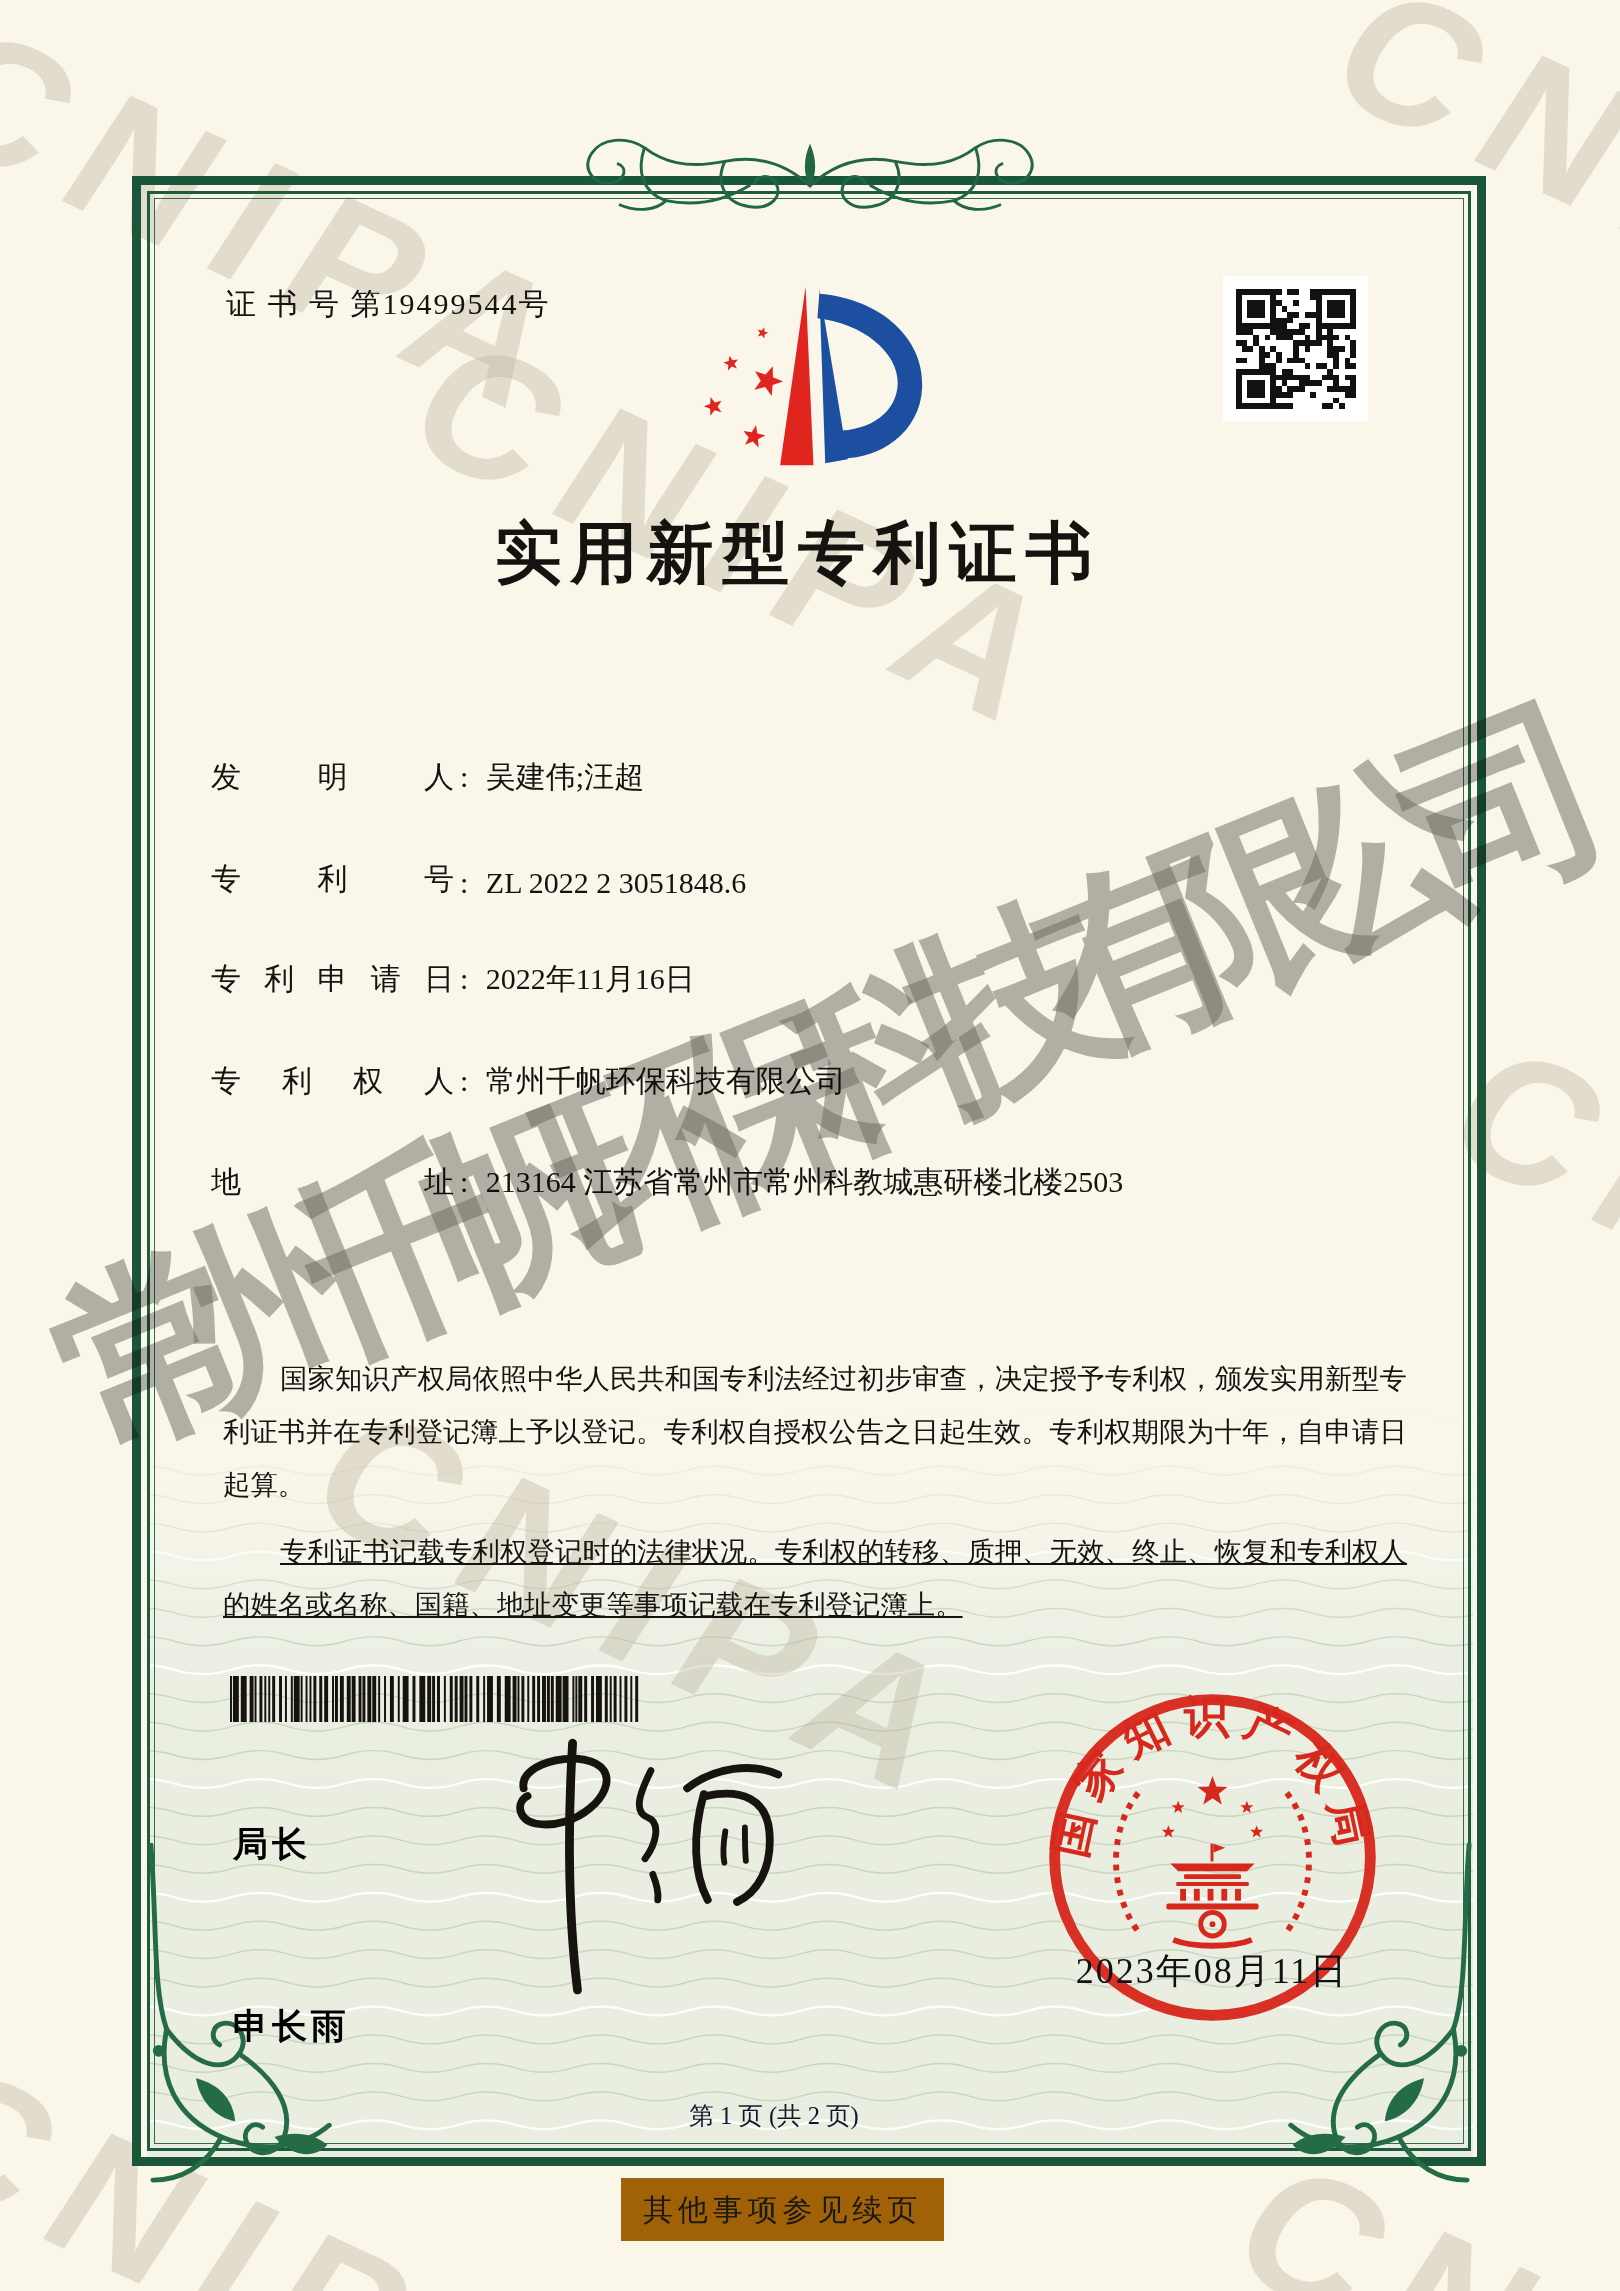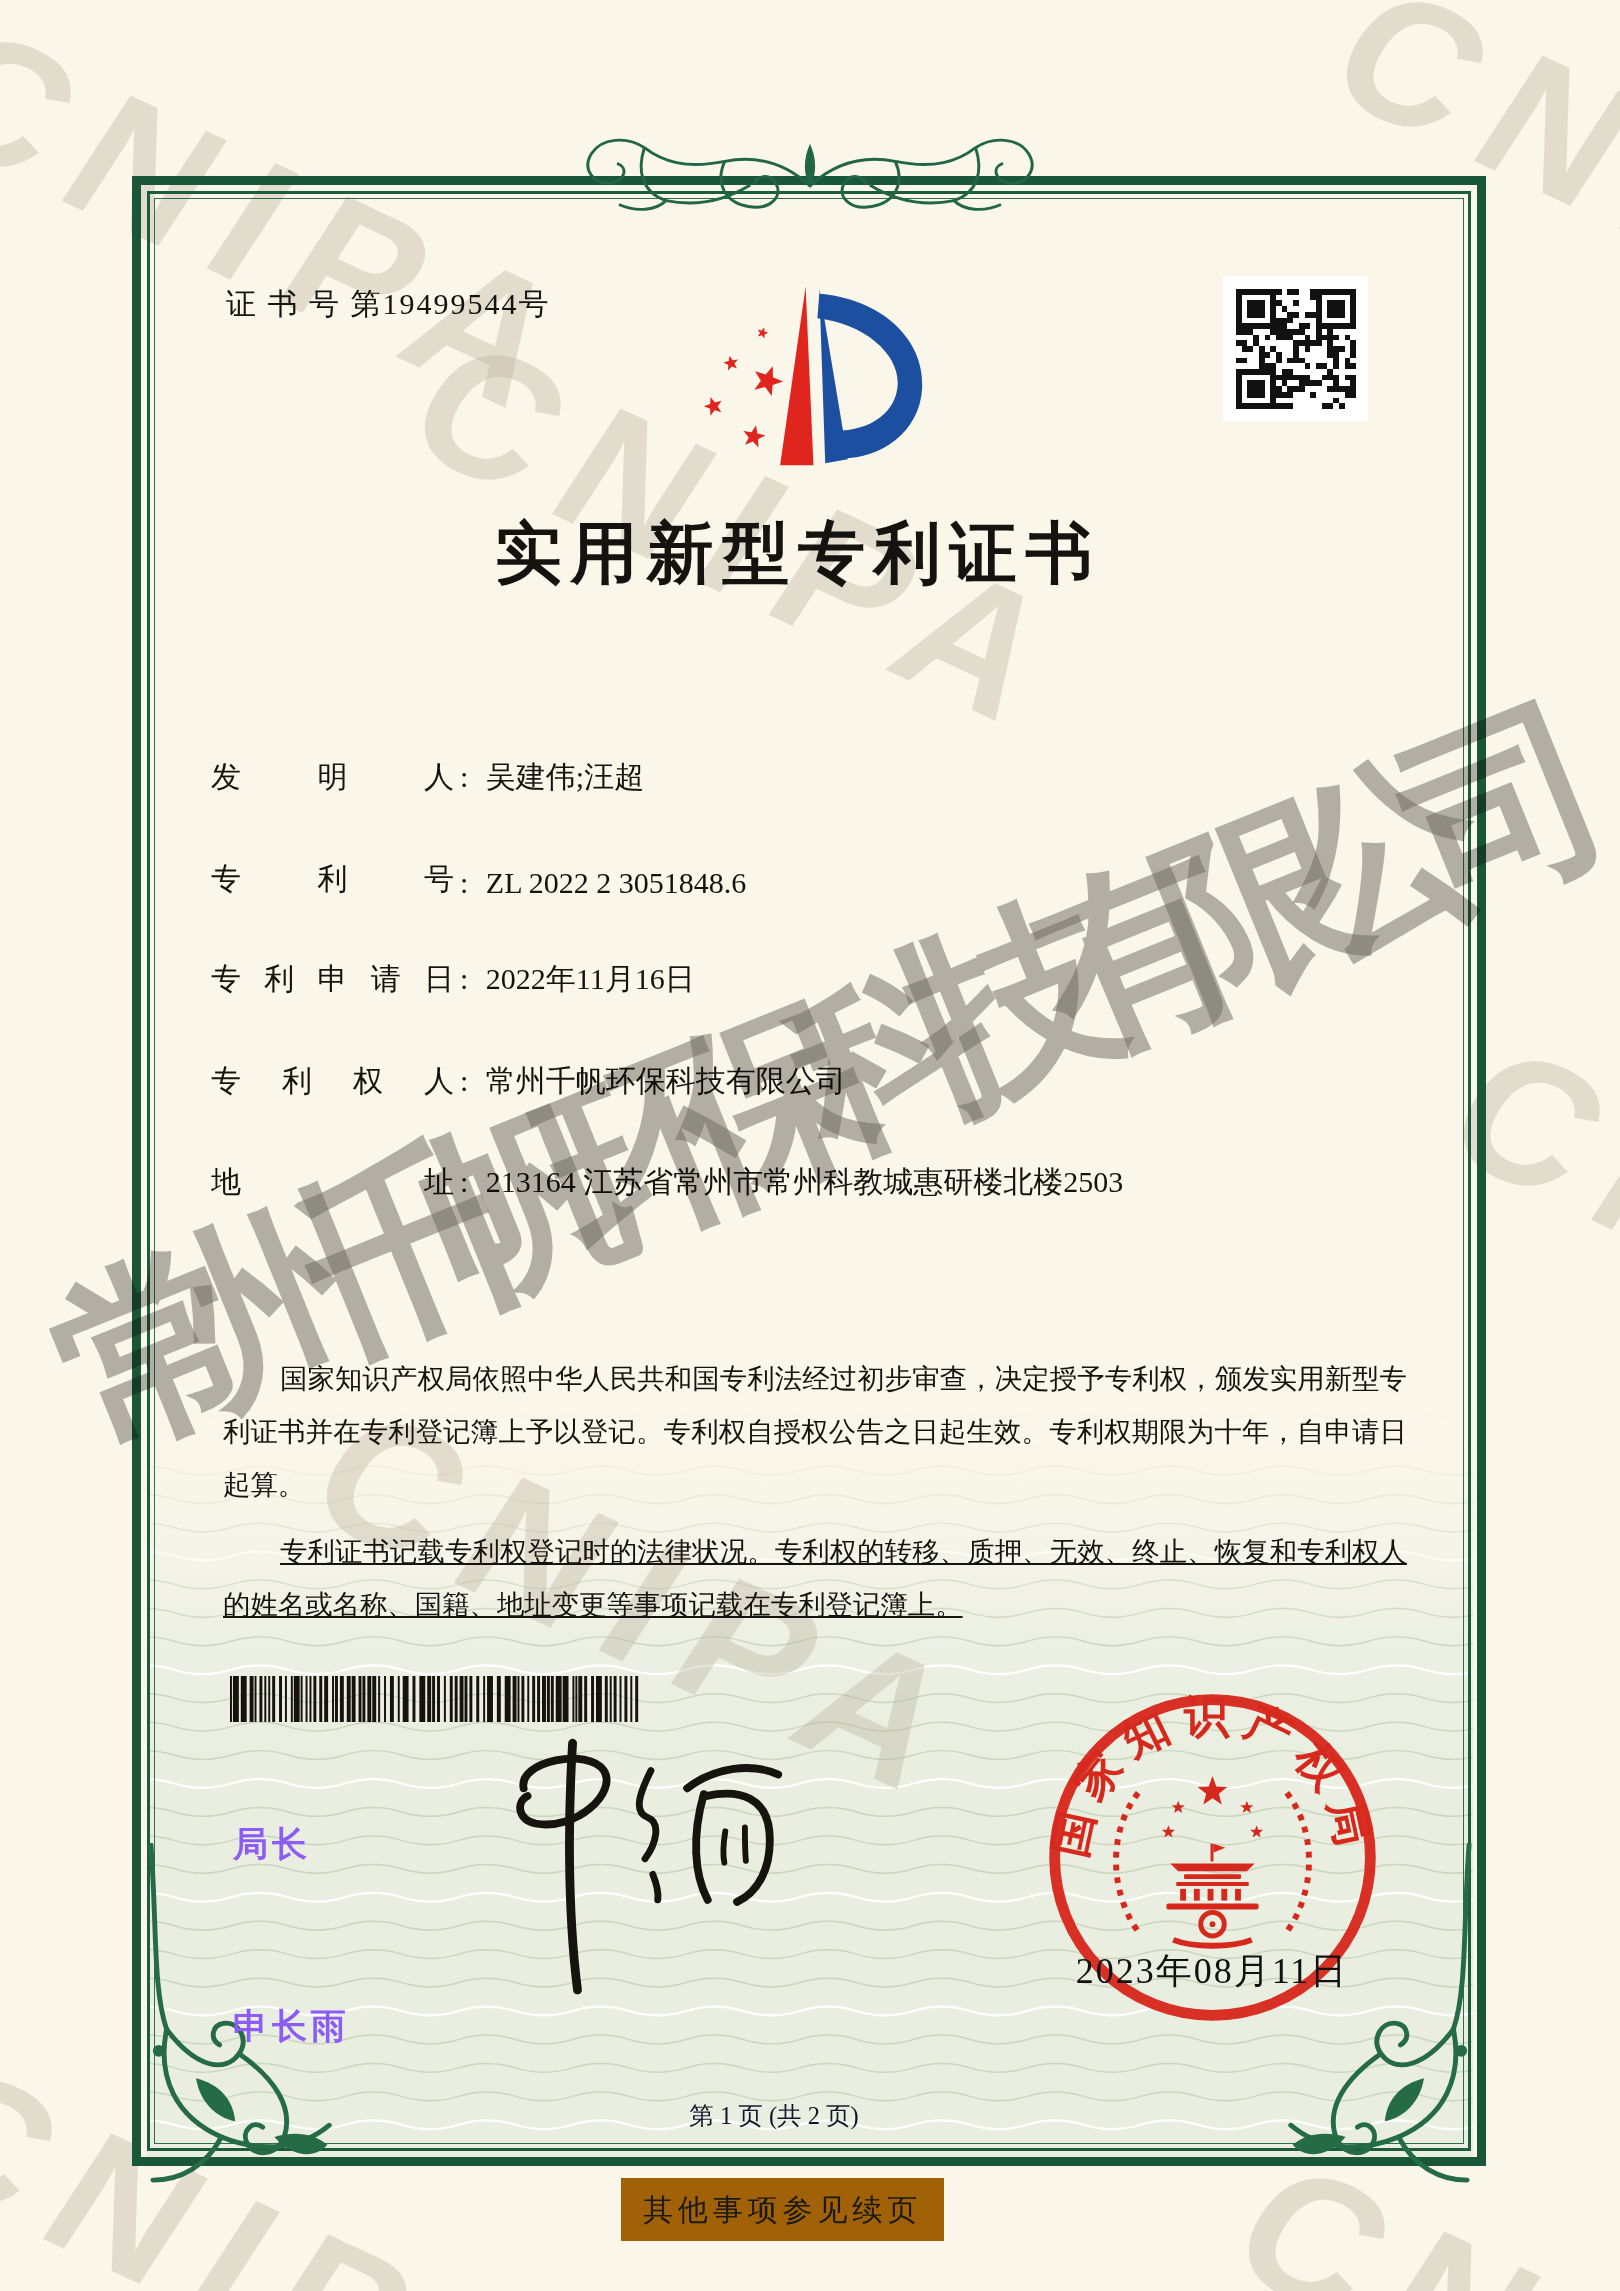--- a/index.html
+++ b/index.html
@@ -39,21 +39,21 @@
   .lbl{display:inline-block;width:243px;text-align:justify;text-align-last:justify;vertical-align:bottom;}
   .colon{margin:0 17.6px 0 5.9px;}
   .lbl2{display:inline-block;width:235px;text-align:justify;text-align-last:justify;margin-left:90px;vertical-align:bottom;}
 
   .body-text{left:211px;top:1341px;width:1208px;font-size:27.4px;line-height:53px;z-index:10;text-align:justify;}
   .body-text p{margin:12px;text-indent:57px;}
   .body-text p + p{margin-top:13.7px;text-decoration:underline;}
 
   .barcode{left:230px;top:1676px;width:417px;height:46px;z-index:10;}
   .signer{left:233px;font-family:"Liberation Sans","DejaVu Sans",sans-serif;font-weight:bold;
-          font-size:35px;letter-spacing:3.9px;z-index:10;color:#8b5cf6;}
+          font-size:35px;letter-spacing:3.9px;z-index:10;color:#000000;}
   .signature{left:459px;top:1737px;z-index:12;}
   .seal{left:1036px;top:1681px;z-index:14;}
   .seal-date{left:1026px;top:1947px;width:372px;text-align:center;font-size:36px;z-index:15;color:#111;
              letter-spacing:2px;}
   .page-footer{left:137px;top:2099px;width:1274px;text-align:center;font-size:24.5px;z-index:10;color:#0f172a;}
   .note-box{left:621px;top:2178px;width:323px;height:63px;background:#a16207;z-index:6;
             text-align:center;font-size:30px;line-height:63px;letter-spacing:4.9px;color:#1b1916;}
   .ornament{z-index:5;}
 </style>
 </head>

